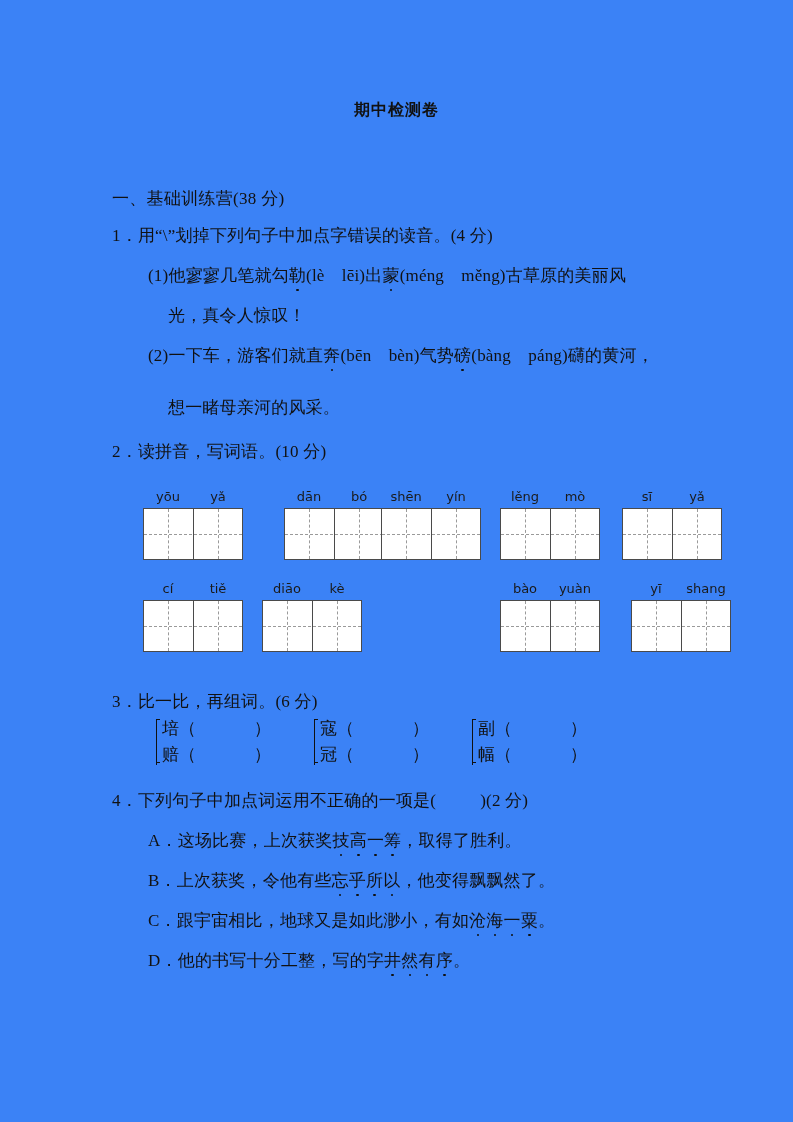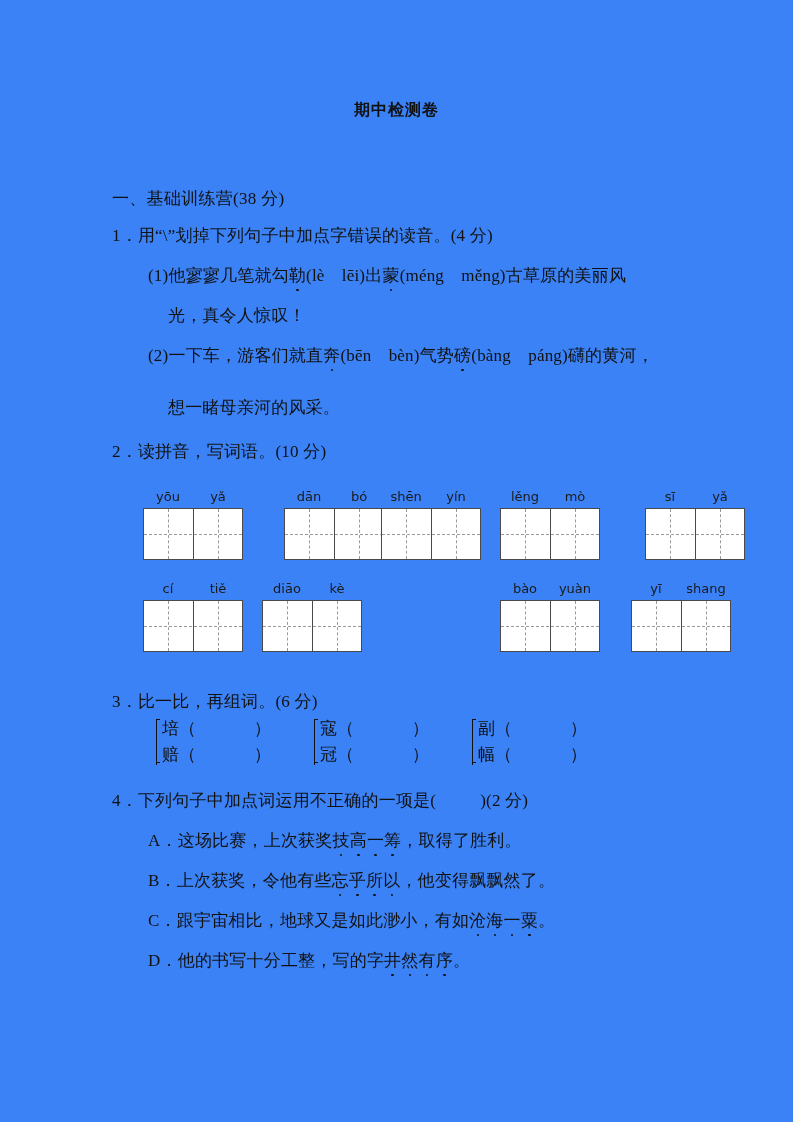--- a/index.html
+++ b/index.html
@@ -232,21 +232,21 @@
       <div class="grid-group" style="left: 500px;">
         <div class="py-line">
           <span>lěng</span>
           <span>mò</span>
         </div>
         <div class="tzg">
           <div class="cell"></div>
           <div class="cell"></div>
         </div>
       </div>
-      <div class="grid-group" style="left: 619px; padding-left: 26px;">
+      <div class="grid-group" style="left: 596px; padding-left: 26px;">
         <div class="py-line">
           <span>sī</span>
           <span>yǎ</span>
         </div>
         <div class="tzg">
           <div class="cell"></div>
           <div class="cell"></div>
         </div>
       </div>
     </div>

